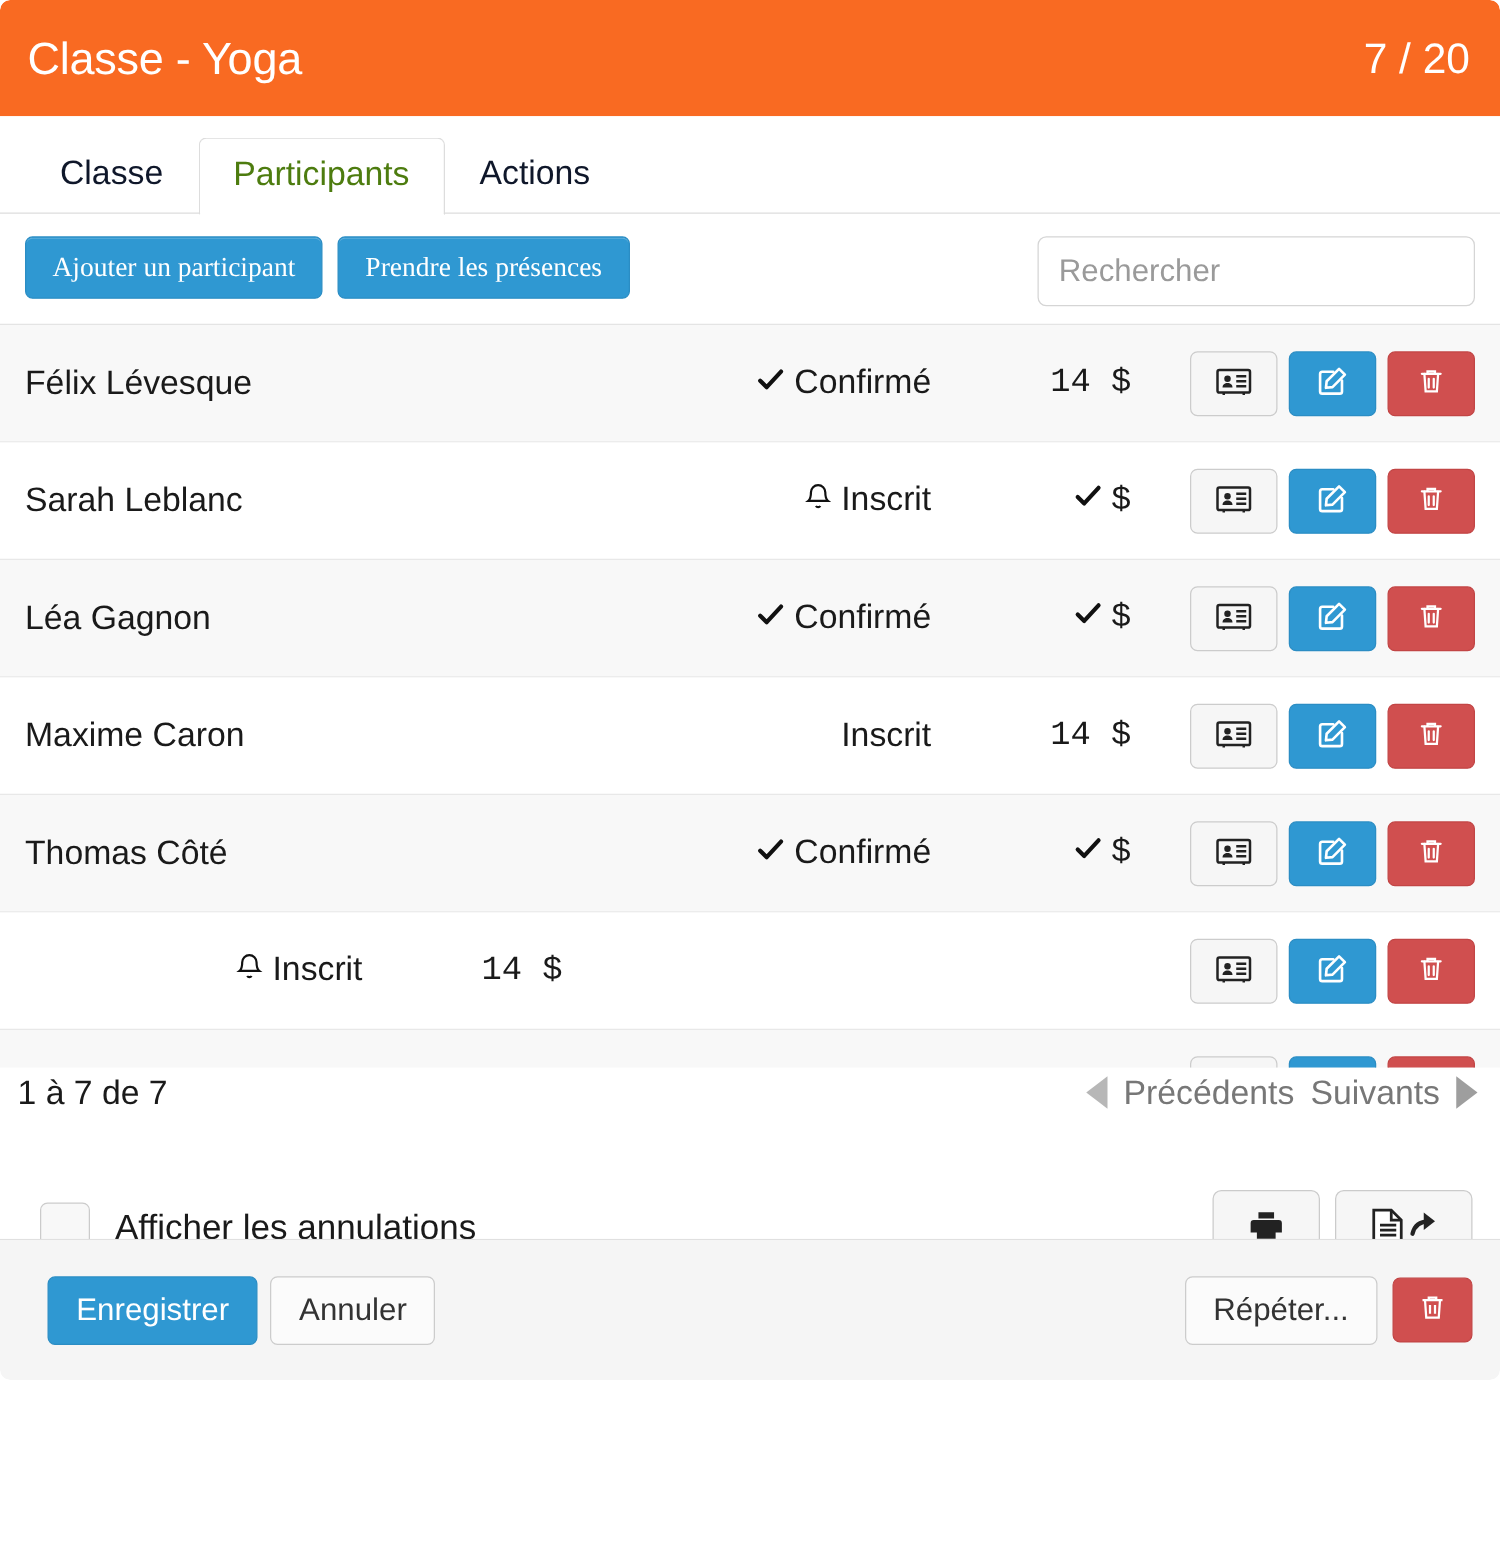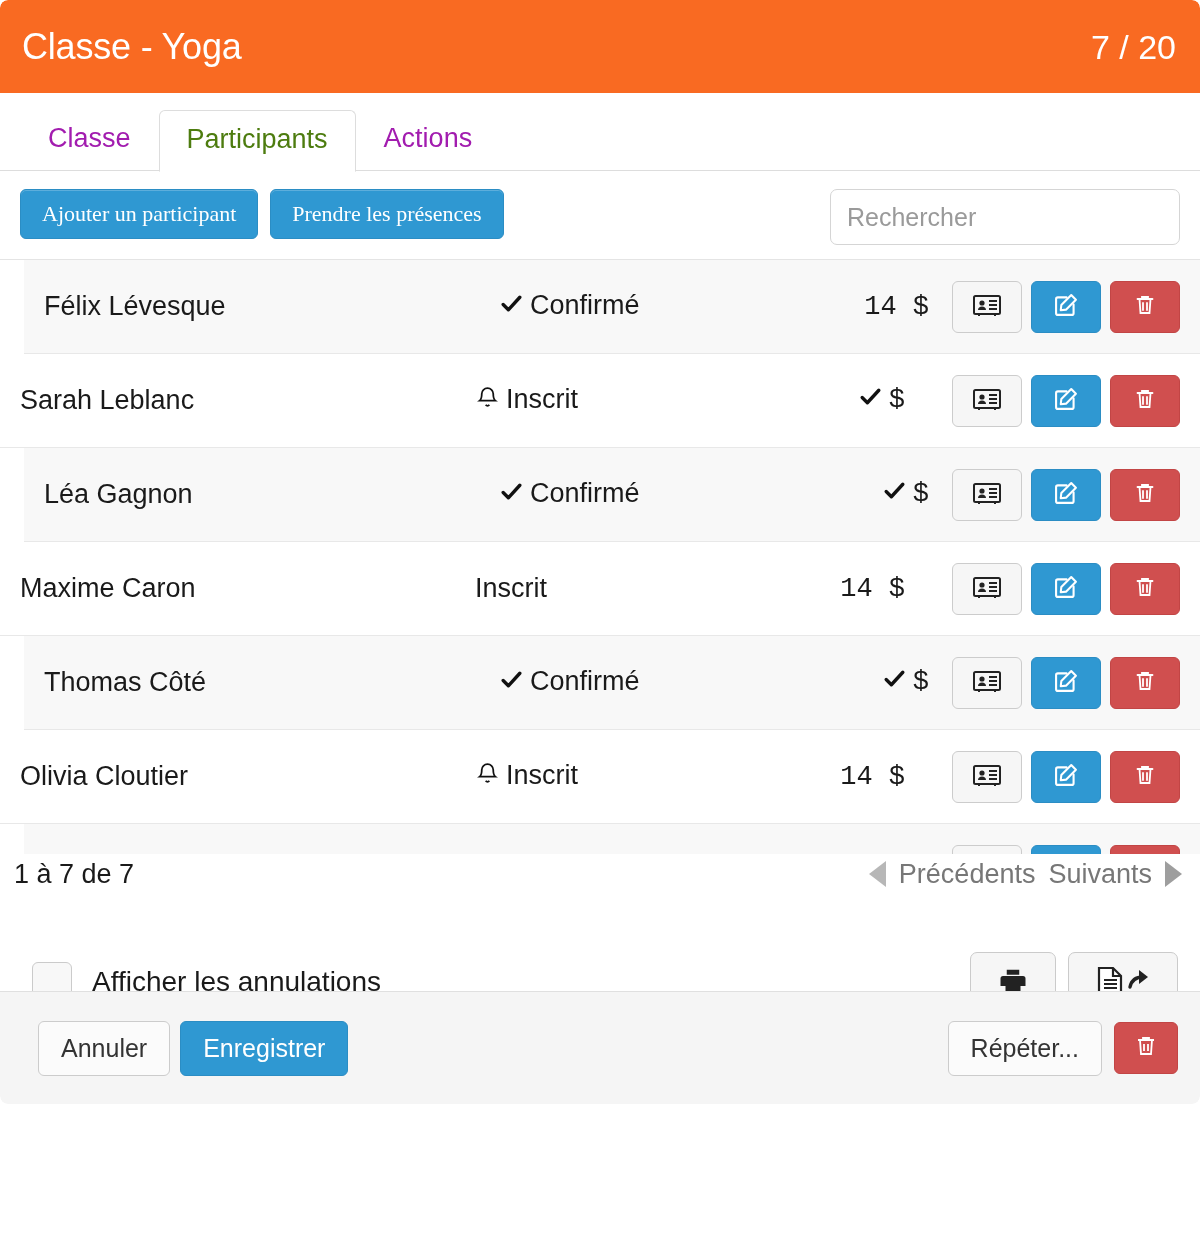--- a/index.html
+++ b/index.html
@@ -55,21 +55,21 @@
     position: absolute;
     left: 0; right: 0; bottom: 0;
     height: 1px;
     background: #dddddd;
   }
   .tab {
     position: relative;
     z-index: 2;
     padding: 12px 27px 16px 27px;
     font-size: 27px;
-    color: #a21caf;
+    color: #0f172a;
     cursor: pointer;
     border: 1px solid transparent;
     border-top-left-radius: 6px;
     border-top-right-radius: 6px;
     background: transparent;
     line-height: 1.2;
   }
   .tab.active {
     color: #4d7c0f;
     background: #ffffff;
@@ -123,31 +123,31 @@
     border-top: 1px solid #e4e4e4;
   }
   .row {
     display: flex;
     align-items: center;
     height: 94px;
     padding: 0 20px 0 20px;
     border-bottom: 1px solid #e8e8e8;
     background: #ffffff;
   }
-  .row.alt { background: #f8f8f8; margin-left: 24px; }
+  .row.alt { background: #f8f8f8; }
   .cell-name {
     flex: 0 0 455px;
     font-size: 27px;
     color: #1a1a1a;
     white-space: nowrap;
     overflow: hidden;
   }
   .cell-status {
     flex: 0 0 270px;
-    text-align: left;
+    text-align: right;
     font-size: 27px;
     color: #1a1a1a;
     white-space: nowrap;
   }
   .cell-price {
     flex: 0 0 180px;
     text-align: right;
     font-size: 27px;
     color: #1a1a1a;
     white-space: nowrap;
@@ -429,21 +429,20 @@
             </button>
             <button class="act act-del">
               <span><svg width="24" height="24" viewBox="0 0 24 24" fill="none" stroke="#fff" stroke-width="1.8" stroke-linecap="round">
                   <path d="M4.5 6h15M9 6V4h6v2M6.5 6l1 14h9l1-14"></path>
                   <path d="M10 10v7M14 10v7"></path>
                 </svg></span>
             </button>
           </div>
         </div>
         <div class="row">
-          <div class="cell-name">Olivia Cloutier</div>
           <div class="cell-status"><span class="bell-ico"><svg width="25" height="25" viewBox="0 0 24 24" fill="none" stroke="#111" stroke-width="1.7">
                 <path d="M12 3a5.5 5.5 0 0 0-5.5 5.5c0 5-2 6.5-2 6.5h15s-2-1.5-2-6.5A5.5 5.5 0 0 0 12 3z"></path>
                 <path d="M10.3 19a2 2 0 0 0 3.4 0"></path>
               </svg></span><span>Inscrit</span></div>
           <div class="cell-price"><span>14 $</span></div>
           <div class="cell-actions">
             <button class="act act-card">
               <span><svg width="30" height="24" viewBox="0 0 30 24" fill="none">
                   <rect x="2" y="3" width="26" height="18" rx="1.5" stroke="#222" stroke-width="2"></rect>
                   <circle cx="10" cy="10" r="2.6" fill="#222"></circle>
@@ -510,22 +509,22 @@
             <path d="M37 22c2-9 9-10 13-10" stroke="#222" stroke-width="3.4" fill="none" stroke-linecap="round"></path>
             <path d="M46 5l9 7-9 7V5z" fill="#222"></path>
           </svg>
         </span>
       </button>
     </div>
   </div>
 
   <div class="footer">
     <div class="footer-left">
+      <button class="btn-footer primary">Enregistrer</button>
       <button class="btn-footer plain">Annuler</button>
-      <button class="btn-footer primary">Enregistrer</button>
     </div>
     <div class="footer-right">
       <button class="btn-footer plain">Répéter...</button>
       <button class="btn-footer danger-ico">
         <span>
           <svg width="24" height="24" viewBox="0 0 24 24" fill="none" stroke="#fff" stroke-width="1.8">
             <path d="M4 6h16M9 6V4h6v2M6 6l1 14h10l1-14"></path>
             <path d="M10 10v7M14 10v7"></path>
           </svg>
         </span>

